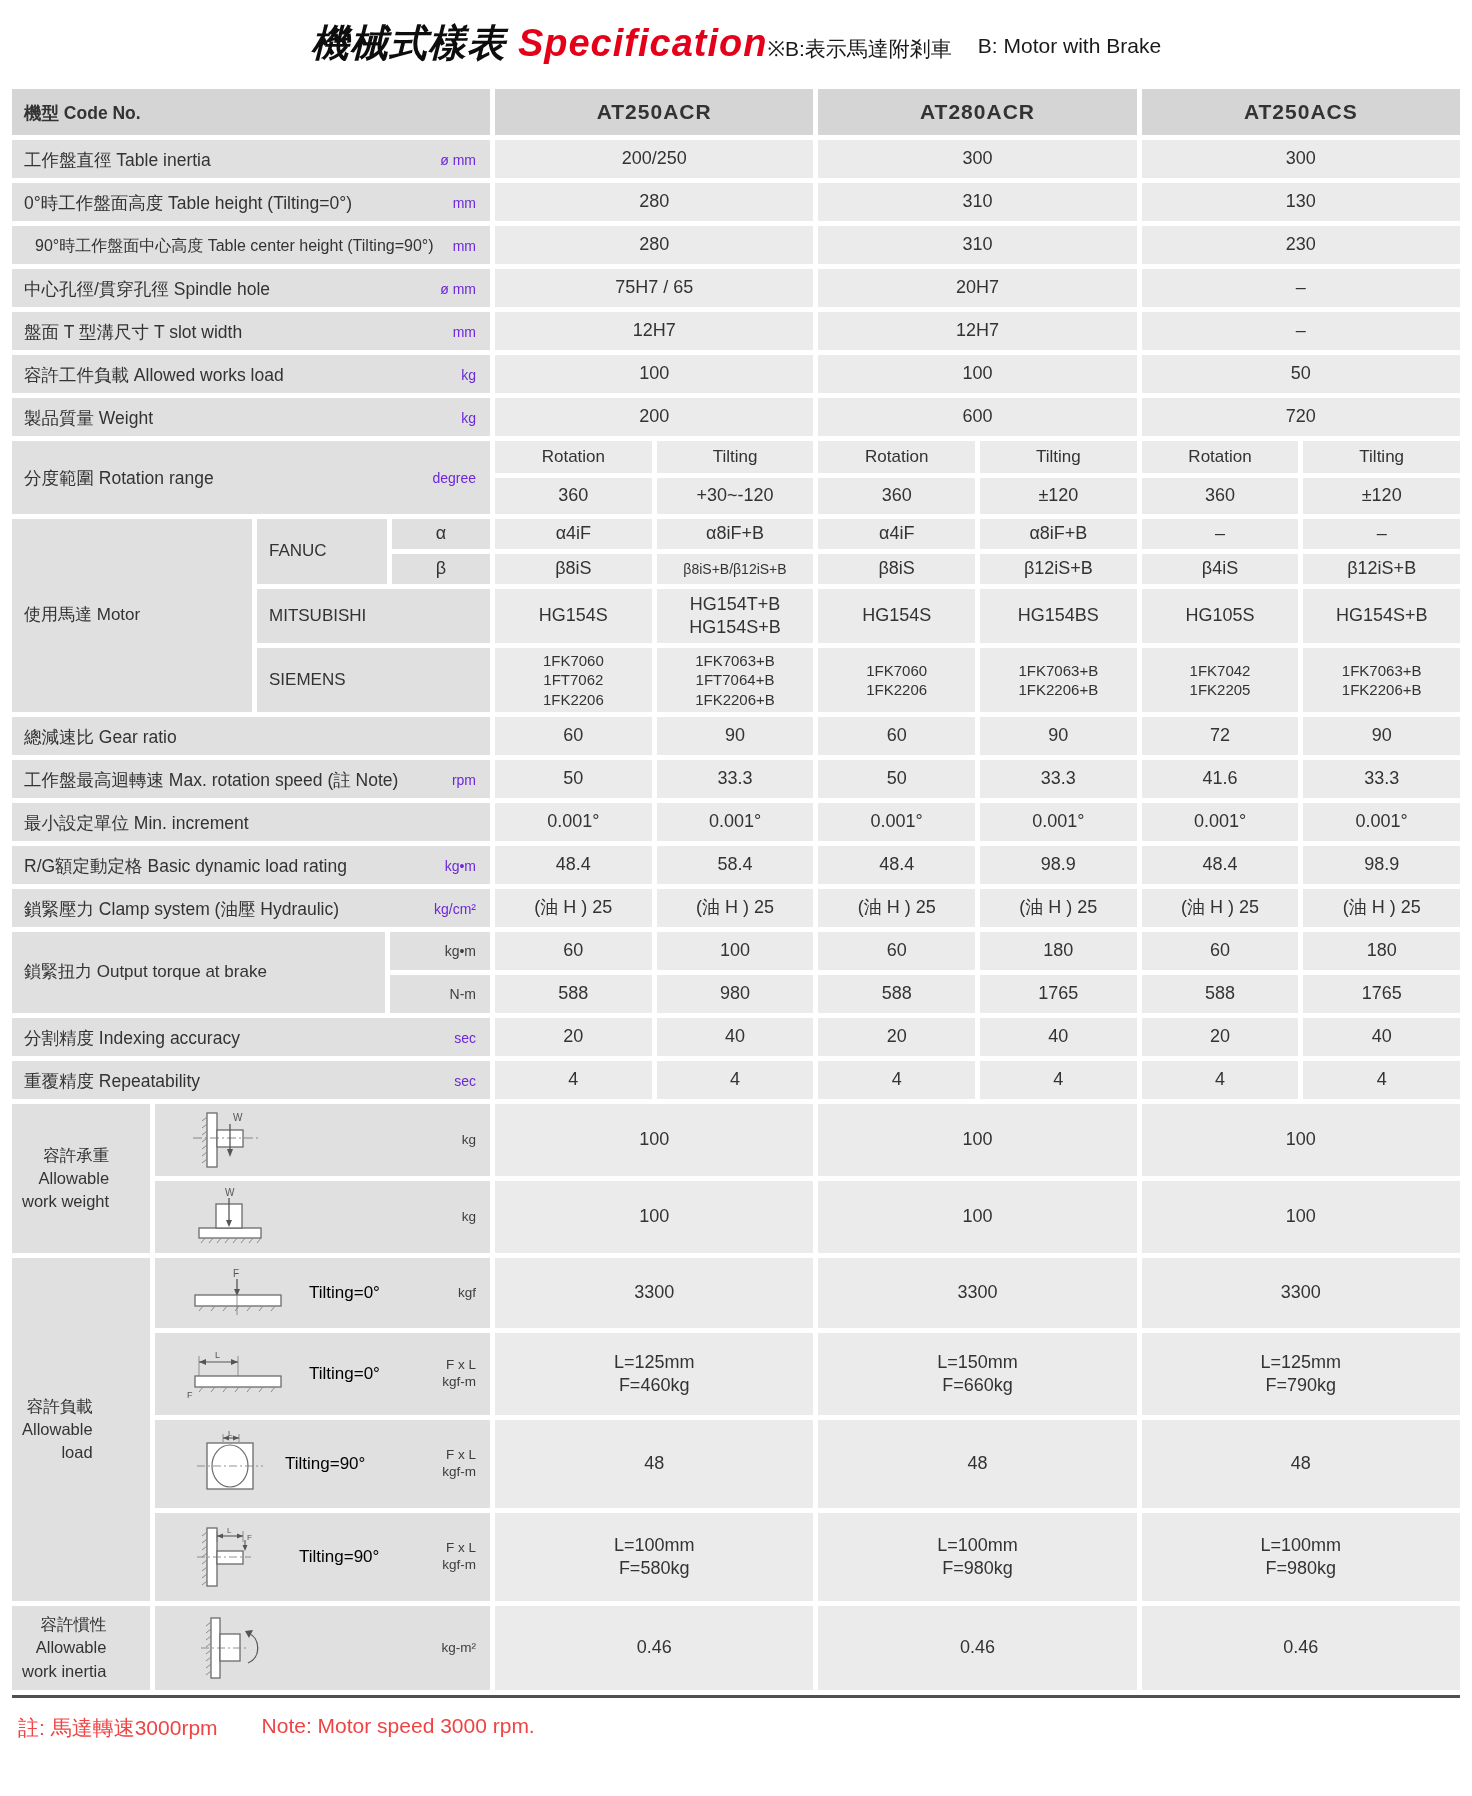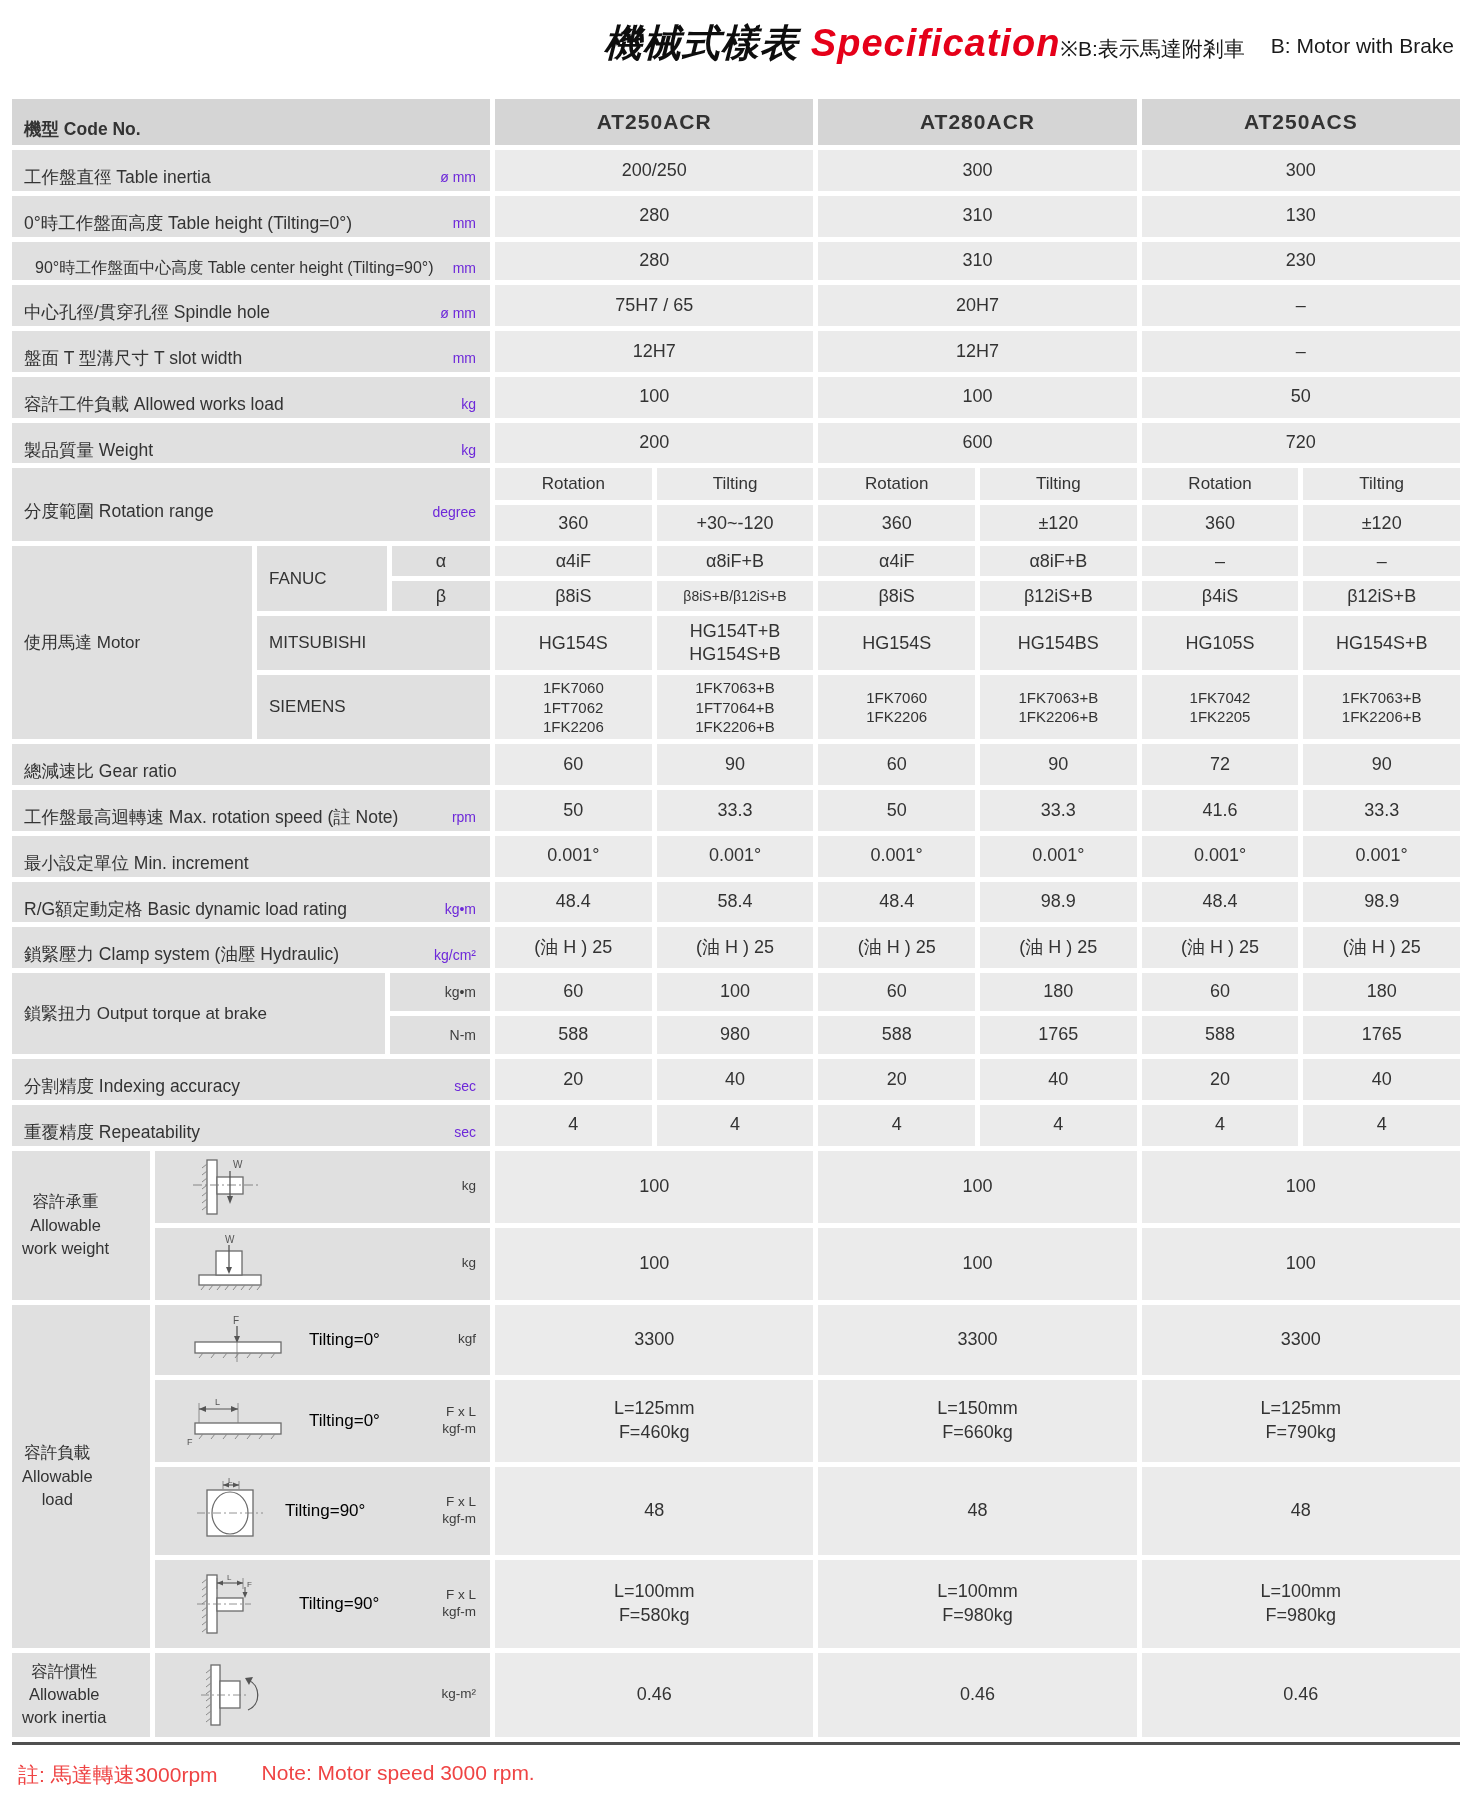--- a/index.html
+++ b/index.html
@@ -6,47 +6,47 @@
     --c-label:#e0e0e0;
     --c-value:#ebebeb;
     --c-header:#d5d5d5;
     --c-text:#333;
     --c-red:#e50019;
   }
   *{box-sizing:border-box;}
   html,body{margin:0;padding:0;background:#fff;}
   body{width:1472px;font-family:"Liberation Sans",sans-serif;color:var(--c-text);}
   .page{width:1472px;padding:10px 12px 16px;}
-  .titlebar{display:flex;justify-content:flex-end;align-items:flex-end;margin:8px 6px 30px 6px;}
+  .titlebar{display:flex;justify-content:center;align-items:flex-end;margin:8px 6px 20px 6px;}
   .title{font-size:38px;font-weight:bold;font-style:italic;color:#0d0d0d;letter-spacing:1px;}
   .title .en{color:var(--c-red);margin-left:12px;}
   .topnote{font-size:21px;color:#1a1a1a;padding-bottom:6px;display:flex;gap:26px;}
   .tbl{display:flex;flex-direction:column;gap:5px;}
   .row{display:flex;gap:5px;align-items:stretch;}
   .cell{background:var(--c-value);display:flex;align-items:center;justify-content:center;
         text-align:center;font-size:18px;white-space:pre-line;line-height:1.3;}
   .lbl{background:var(--c-label);width:478px;flex:none;justify-content:flex-start;
-       padding:16px 14px 2px 12px;text-align:left;}
+       padding:4px 14px 2px 12px;text-align:left;}
   .lbl .t{flex:1;text-align:left;font-size:17.5px;}
   .lbl .t.small{font-size:16px;margin-left:11px;}
   .lbl .u{font-size:14px;color:#6d28d9;text-align:right;white-space:pre-line;}
   .vals{flex:1;display:flex;gap:5px;}
   .v{flex:1;}
   .hdr .cell{background:var(--c-header);font-weight:bold;}
   .hdr .lbl{font-size:20px;}
   .hdr .v{font-size:21px;letter-spacing:1px;}
   .col{flex:1;display:flex;flex-direction:column;gap:5px;}
   .irow{display:flex;gap:5px;flex:1;}
   .subhdr{font-size:17px;}
   .glabel{background:var(--c-label);flex:none;justify-content:flex-start;padding:2px 10px 2px 12px;font-size:17px;}
   .w240{width:240px;} .w130{width:130px;} .w98{width:98px;justify-content:center;padding:0;}
   .w233{width:233px;} .w373{width:373px;} .w100{width:100px;}
   .ucell{background:var(--c-label);flex:none;font-size:14px;justify-content:flex-end;padding-right:14px;color:#3d3d3d;}
   .sidelbl{background:var(--c-label);width:138px;flex:none;display:flex;align-items:center;
-           padding:4px 6px 4px 10px;font-size:16.5px;white-space:pre-line;line-height:1.4;text-align:center;}
+           padding:4px 6px 4px 10px;font-size:16.5px;white-space:pre-line;line-height:1.4;text-align:right;}
   .diagcell{background:var(--c-label);width:335px;flex:none;display:flex;align-items:center;
             padding:4px 14px 4px 30px;gap:14px;}
   .dcap{font-size:17px;color:#000000;}
   .dunit{margin-left:auto;font-size:13.5px;color:#3d3d3d;text-align:right;white-space:pre-line;line-height:1.25;}
   .fsmall{font-size:14px;} .fsiem{font-size:15px;line-height:1.3;}
   .hh46{min-height:46px;} .hh38{min-height:38px;} .hh32{min-height:32px;} .hh36{min-height:36px;}
   .hh30{min-height:30px;} .hh54{min-height:54px;} .hh64{min-height:64px;} .hh72{min-height:72px;}
   .hh70{min-height:70px;} .hh82{min-height:82px;} .hh88{min-height:88px;} .hh84{min-height:84px;}
   .endline{height:3px;background:#505050;margin-top:5px;}
   .footer{display:flex;gap:44px;font-size:21px;color:#ef4444;margin:16px 4px 6px 6px;}

